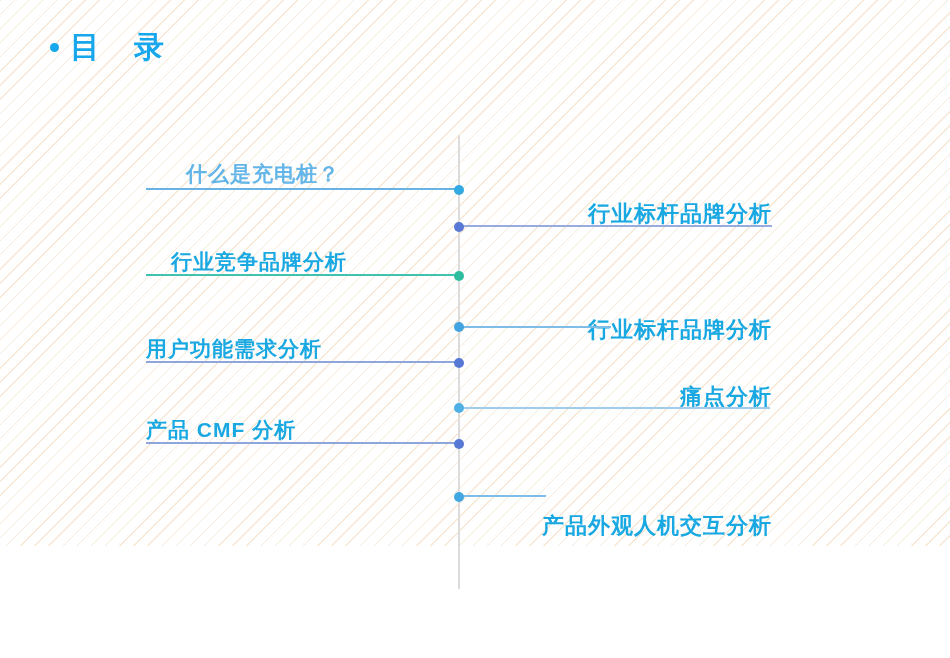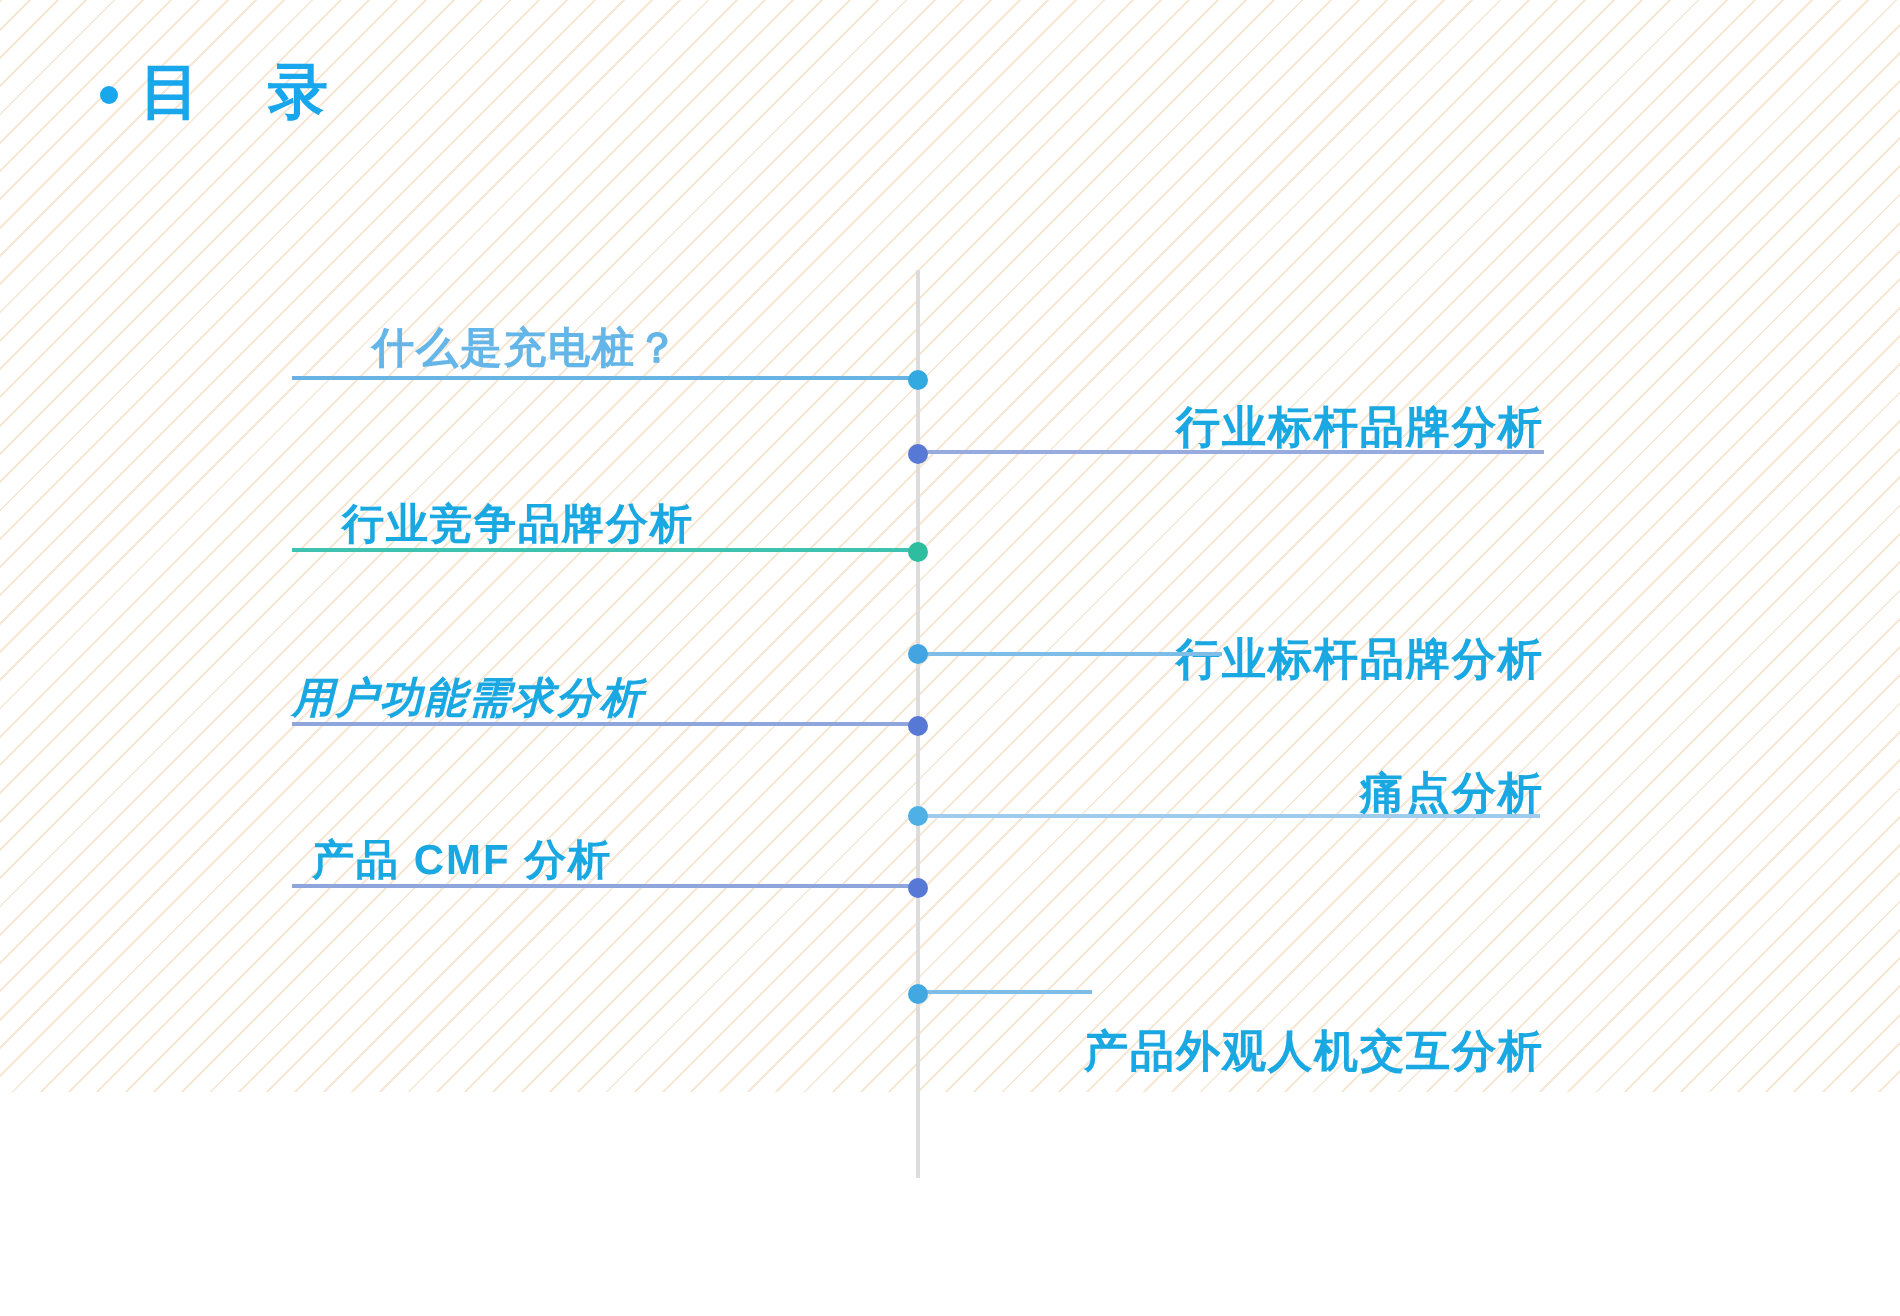--- a/index.html
+++ b/index.html
@@ -57,21 +57,21 @@
   .i3 .dot{left:454px;top:322px;}
   
   .i4 .label{left:146px;top:335px;}
   .i4 .connector{left:146px;top:361px;width:312px;}
   .i4 .dot{left:454px;top:358px;}
   
   .i5 .label{right:178px;top:382px;font-family:Liberation Serif, serif;}
   .i5 .connector{left:459px;top:407px;width:311px;}
   .i5 .dot{left:454px;top:403px;}
   
-  .i6 .label{left:156px;top:416px;}
+  .i6 .label{left:146px;top:416px;}
   .i6 .connector{left:146px;top:442px;width:312px;}
   .i6 .dot{left:454px;top:439px;}
   
   .i7 .label{right:178px;top:511px;}
   .i7 .connector{left:459px;top:495px;width:87px;}
   .i7 .dot{left:454px;top:492px;}
 </style>
 </head>
 <body>
 
@@ -102,21 +102,21 @@
     <span class="dot" style="background: rgb(46, 190, 159);"></span>
   </div>
 
   <div class="toc-item right i3">
     <span class="label" style="color: rgb(25, 168, 226);">行业标杆品牌分析</span>
     <span class="connector" style="background: rgb(127, 189, 233);"></span>
     <span class="dot" style="background: rgb(66, 164, 224);"></span>
   </div>
 
   <div class="toc-item left i4">
-    <span class="label" style="color: rgb(25, 168, 226); font-style: italic;">用户功能需求分析</span>
+    <span class="label" style="color: rgb(25, 168, 226);">用户功能需求分析</span>
     <span class="connector" style="background: rgb(143, 166, 220);"></span>
     <span class="dot" style="background: rgb(88, 120, 214);"></span>
   </div>
 
   <div class="toc-item right i5">
     <span class="label" style="color: rgb(25, 168, 226);">痛点分析</span>
     <span class="connector" style="background: rgb(159, 203, 237);"></span>
     <span class="dot" style="background: rgb(79, 176, 230);"></span>
   </div>
 

